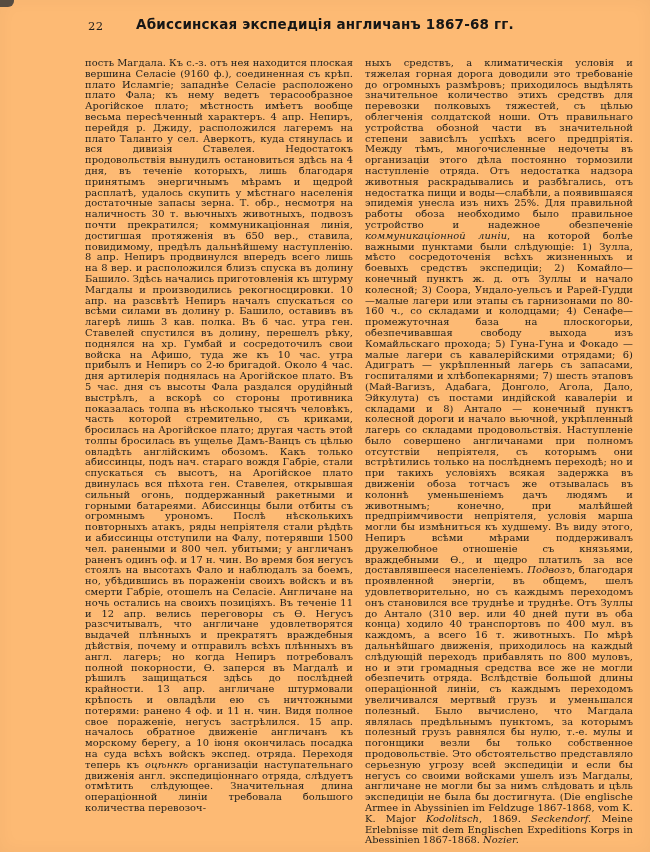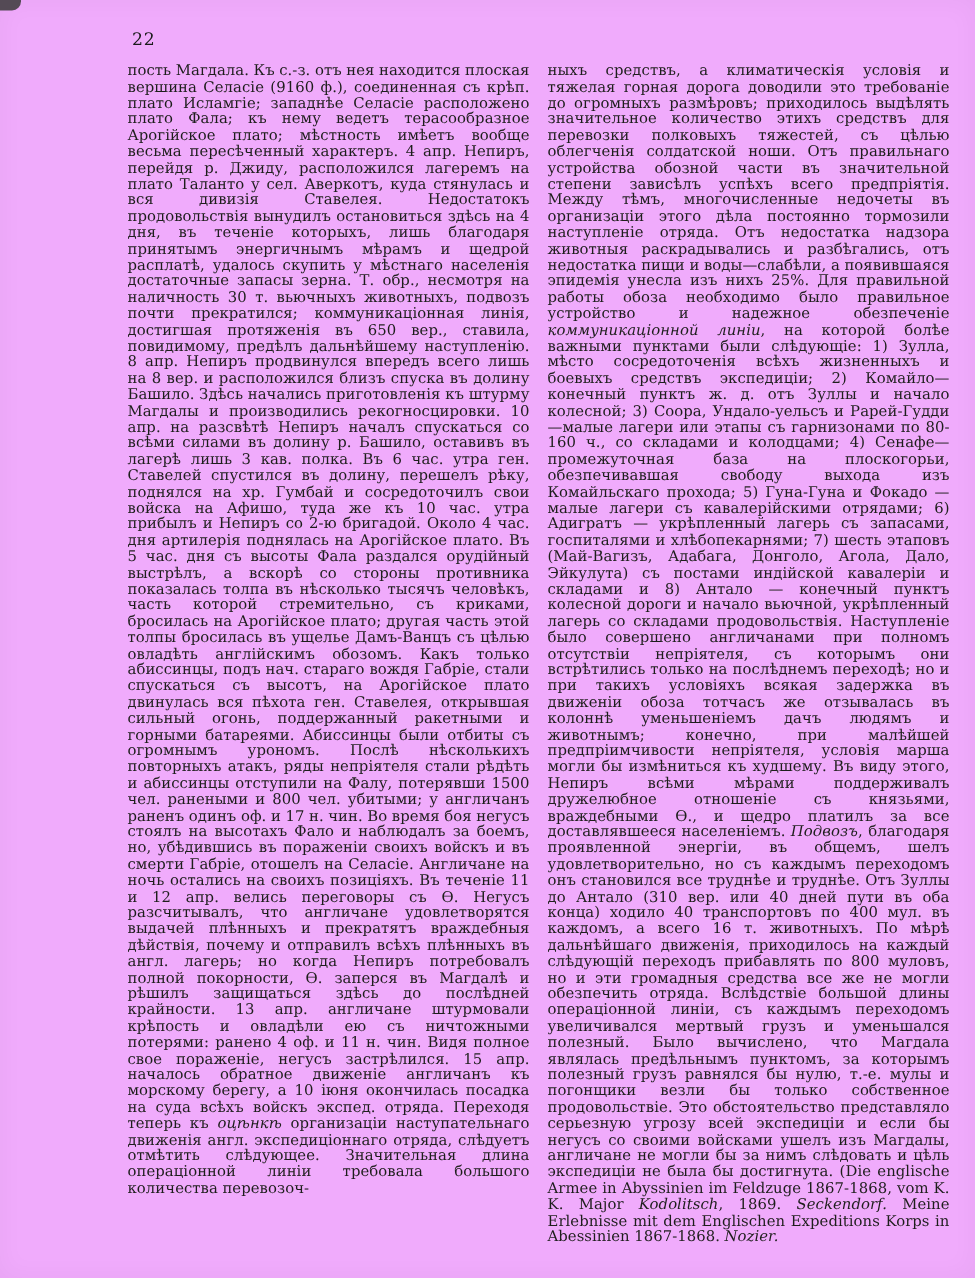--- a/index.html
+++ b/index.html
@@ -4,21 +4,21 @@
 <style>
   html, body {
     margin: 0;
     padding: 0;
     background: #e9e9e6;
   }
   .page {
     position: relative;
     width: 650px;
     height: 852px;
-    background: #f0abfc;
+    background: #fdba74;
     color: #1b1b1b;
     font-family: "DejaVu Serif", serif;
     overflow: hidden;
     box-shadow: inset 0 0 18px rgba(0,0,0,0.04);
   }
   .scan-artifact {
     position: absolute;
     left: 0px;
     top: 0px;
     width: 14px;
@@ -46,21 +46,21 @@
     text-align: center;
     font-family: "DejaVu Sans", sans-serif;
     font-weight: 700;
     font-size: 13.5px;
     letter-spacing: 0.2px;
     color: #161616;
   }
   .text-block {
     position: absolute;
     left: 85px;
-    top: 43px;
+    top: 58px;
     width: 548px;
     display: flex;
     gap: 12px;
   }
   .column {
     width: 270px;
     font-size: 9.9px;
     line-height: 10.8px;
     text-align: justify;
     letter-spacing: 0.05px;
@@ -73,19 +73,20 @@
   }
 </style>
 </head>
 <body>
 
 <div class="page">
   <div class="scan-artifact"></div>
 
   <div class="header-row">
     <span class="page-number">22</span>
+    <h1 class="article-header">Абиссинская экспедиція англичанъ 1867-68 гг.</h1>
   </div>
 
   <div class="text-block">
     <div class="column"><span>пость Магдала. Къ с.-з. отъ нея находится плоская вершина Селасіе (9160 ф.), соединенная съ крѣп. плато Исламгіе; западнѣе Селасіе расположено плато Фала; къ нему ведетъ терасообразное Арогійское плато; мѣстность имѣетъ вообще весьма пересѣченный характеръ. 4 апр. Непиръ, перейдя р. Джиду, расположился лагеремъ на плато Таланто у сел. Аверкотъ, куда стянулась и вся дивизія Ставелея. Недостатокъ продовольствія вынудилъ остановиться здѣсь на 4 дня, въ теченіе которыхъ, лишь благодаря принятымъ энергичнымъ мѣрамъ и щедрой расплатѣ, удалось скупить у мѣстнаго населенія достаточные запасы зерна. Т. обр., несмотря на наличность 30 т. вьючныхъ животныхъ, подвозъ почти прекратился; коммуникаціонная линія, достигшая протяженія въ 650 вер., ставила, повидимому, предѣлъ дальнѣйшему наступленію. 8 апр. Непиръ продвинулся впередъ всего лишь на 8 вер. и расположился близъ спуска въ долину Башило. Здѣсь начались приготовленія къ штурму Магдалы и производились рекогносцировки. 10 апр. на разсвѣтѣ Непиръ началъ спускаться со всѣми силами въ долину р. Башило, оставивъ въ лагерѣ лишь 3 кав. полка. Въ 6 час. утра ген. Ставелей спустился въ долину, перешелъ рѣку, поднялся на хр. Гумбай и сосредоточилъ свои войска на Афишо, туда же къ 10 час. утра прибылъ и Непиръ со 2-ю бригадой. Около 4 час. дня артилерія поднялась на Арогійское плато. Въ 5 час. дня съ высоты Фала раздался орудійный выстрѣлъ, а вскорѣ со стороны противника показалась толпа въ нѣсколько тысячъ человѣкъ, часть которой стремительно, съ криками, бросилась на Арогійское плато; другая часть этой толпы бросилась въ ущелье Дамъ-Ванцъ съ цѣлью овладѣть англійскимъ обозомъ. Какъ только абиссинцы, подъ нач. стараго вождя Габріе, стали спускаться съ высотъ, на Арогійское плато двинулась вся пѣхота ген. Ставелея, открывшая сильный огонь, поддержанный ракетными и горными батареями. Абиссинцы были отбиты съ огромнымъ урономъ. Послѣ нѣсколькихъ повторныхъ атакъ, ряды непріятеля стали рѣдѣть и абиссинцы отступили на Фалу, потерявши 1500 чел. ранеными и 800 чел. убитыми; у англичанъ раненъ одинъ оф. и 17 н. чин. Во время боя негусъ стоялъ на высотахъ Фало и наблюдалъ за боемъ, но, убѣдившись въ пораженіи своихъ войскъ и въ смерти Габріе, отошелъ на Селасіе. Англичане на ночь остались на своихъ позиціяхъ. Въ теченіе 11 и 12 апр. велись переговоры съ Ѳ. Негусъ разсчитывалъ, что англичане удовлетворятся выдачей плѣнныхъ и прекратятъ враждебныя дѣйствія, почему и отправилъ всѣхъ плѣнныхъ въ англ. лагерь; но когда Непиръ потребовалъ полной покорности, Ѳ. заперся въ Магдалѣ и рѣшилъ защищаться здѣсь до послѣдней крайности. 13 апр. англичане штурмовали крѣпость и овладѣли ею съ ничтожными потерями: ранено 4 оф. и 11 н. чин. Видя полное свое пораженіе, негусъ застрѣлился. 15 апр. началось обратное движеніе англичанъ къ морскому берегу, а 10 іюня окончилась посадка на суда всѣхъ войскъ экспед. отряда. Переходя теперь къ </span><span class="ital">оцѣнкѣ</span><span> организаціи наступательнаго движенія англ. экспедиціоннаго отряда, слѣдуетъ отмѣтить слѣдующее. Значительная длина операціонной линіи требовала большого количества перевозоч-</span></div>
     <div class="column"><span>ныхъ средствъ, а климатическія условія и тяжелая горная дорога доводили это требованіе до огромныхъ размѣровъ; приходилось выдѣлять значительное количество этихъ средствъ для перевозки полковыхъ тяжестей, съ цѣлью облегченія солдатской ноши. Отъ правильнаго устройства обозной части въ значительной степени зависѣлъ успѣхъ всего предпріятія. Между тѣмъ, многочисленные недочеты въ организаціи этого дѣла постоянно тормозили наступленіе отряда. Отъ недостатка надзора животныя раскрадывались и разбѣгались, отъ недостатка пищи и воды—слабѣли, а появившаяся эпидемія унесла изъ нихъ 25%. Для правильной работы обоза необходимо было правильное устройство и надежное обезпеченіе </span><span class="ital">коммуникаціонной линіи</span><span>, на которой болѣе важными пунктами были слѣдующіе: 1) Зулла, мѣсто сосредоточенія всѣхъ жизненныхъ и боевыхъ средствъ экспедиціи; 2) Комайло—конечный пунктъ ж. д. отъ Зуллы и начало колесной; 3) Соора, Ундало-уельсъ и Рарей-Гудди—малые лагери или этапы съ гарнизонами по 80-160 ч., со складами и колодцами; 4) Сенафе—промежуточная база на плоскогорьи, обезпечивавшая свободу выхода изъ Комайльскаго прохода; 5) Гуна-Гуна и Фокадо — малые лагери съ кавалерійскими отрядами; 6) Адигратъ — укрѣпленный лагерь съ запасами, госпиталями и хлѣбопекарнями; 7) шесть этаповъ (Май-Вагизъ, Адабага, Донголо, Агола, Дало, Эйкулута) съ постами индійской кавалеріи и складами и 8) Антало — конечный пунктъ колесной дороги и начало вьючной, укрѣпленный лагерь со складами продовольствія. Наступленіе было совершено англичанами при полномъ отсутствіи непріятеля, съ которымъ они встрѣтились только на послѣднемъ переходѣ; но и при такихъ условіяхъ всякая задержка въ движеніи обоза тотчасъ же отзывалась въ колоннѣ уменьшеніемъ дачъ людямъ и животнымъ; конечно, при малѣйшей предпріимчивости непріятеля, условія марша могли бы измѣниться къ худшему. Въ виду этого, Непиръ всѣми мѣрами поддерживалъ дружелюбное отношеніе съ князьями, враждебными Ѳ., и щедро платилъ за все доставлявшееся населеніемъ. </span><span class="ital">Подвозъ</span><span>, благодаря проявленной энергіи, въ общемъ, шелъ удовлетворительно, но съ каждымъ переходомъ онъ становился все труднѣе и труднѣе. Отъ Зуллы до Антало (310 вер. или 40 дней пути въ оба конца) ходило 40 транспортовъ по 400 мул. въ каждомъ, а всего 16 т. животныхъ. По мѣрѣ дальнѣйшаго движенія, приходилось на каждый слѣдующій переходъ прибавлять по 800 муловъ, но и эти громадныя средства все же не могли обезпечить отряда. Вслѣдствіе большой длины операціонной линіи, съ каждымъ переходомъ увеличивался мертвый грузъ и уменьшался полезный. Было вычислено, что Магдала являлась предѣльнымъ пунктомъ, за которымъ полезный грузъ равнялся бы нулю, т.-е. мулы и погонщики везли бы только собственное продовольствіе. Это обстоятельство представляло серьезную угрозу всей экспедиціи и если бы негусъ со своими войсками ушелъ изъ Магдалы, англичане не могли бы за нимъ слѣдовать и цѣль экспедиціи не была бы достигнута. (Die englische Armee in Abyssinien im Feldzuge 1867-1868, vom K. K. Major </span><span class="ital">Kodolitsch</span><span>, 1869. </span><span class="ital">Seckendorf.</span><span> Meine Erlebnisse mit dem Englischen Expeditions Korps in Abessinien 1867-1868. </span><span class="ital">Nozier.</span></div>
   </div>
 </div>
 
 </body></html>

